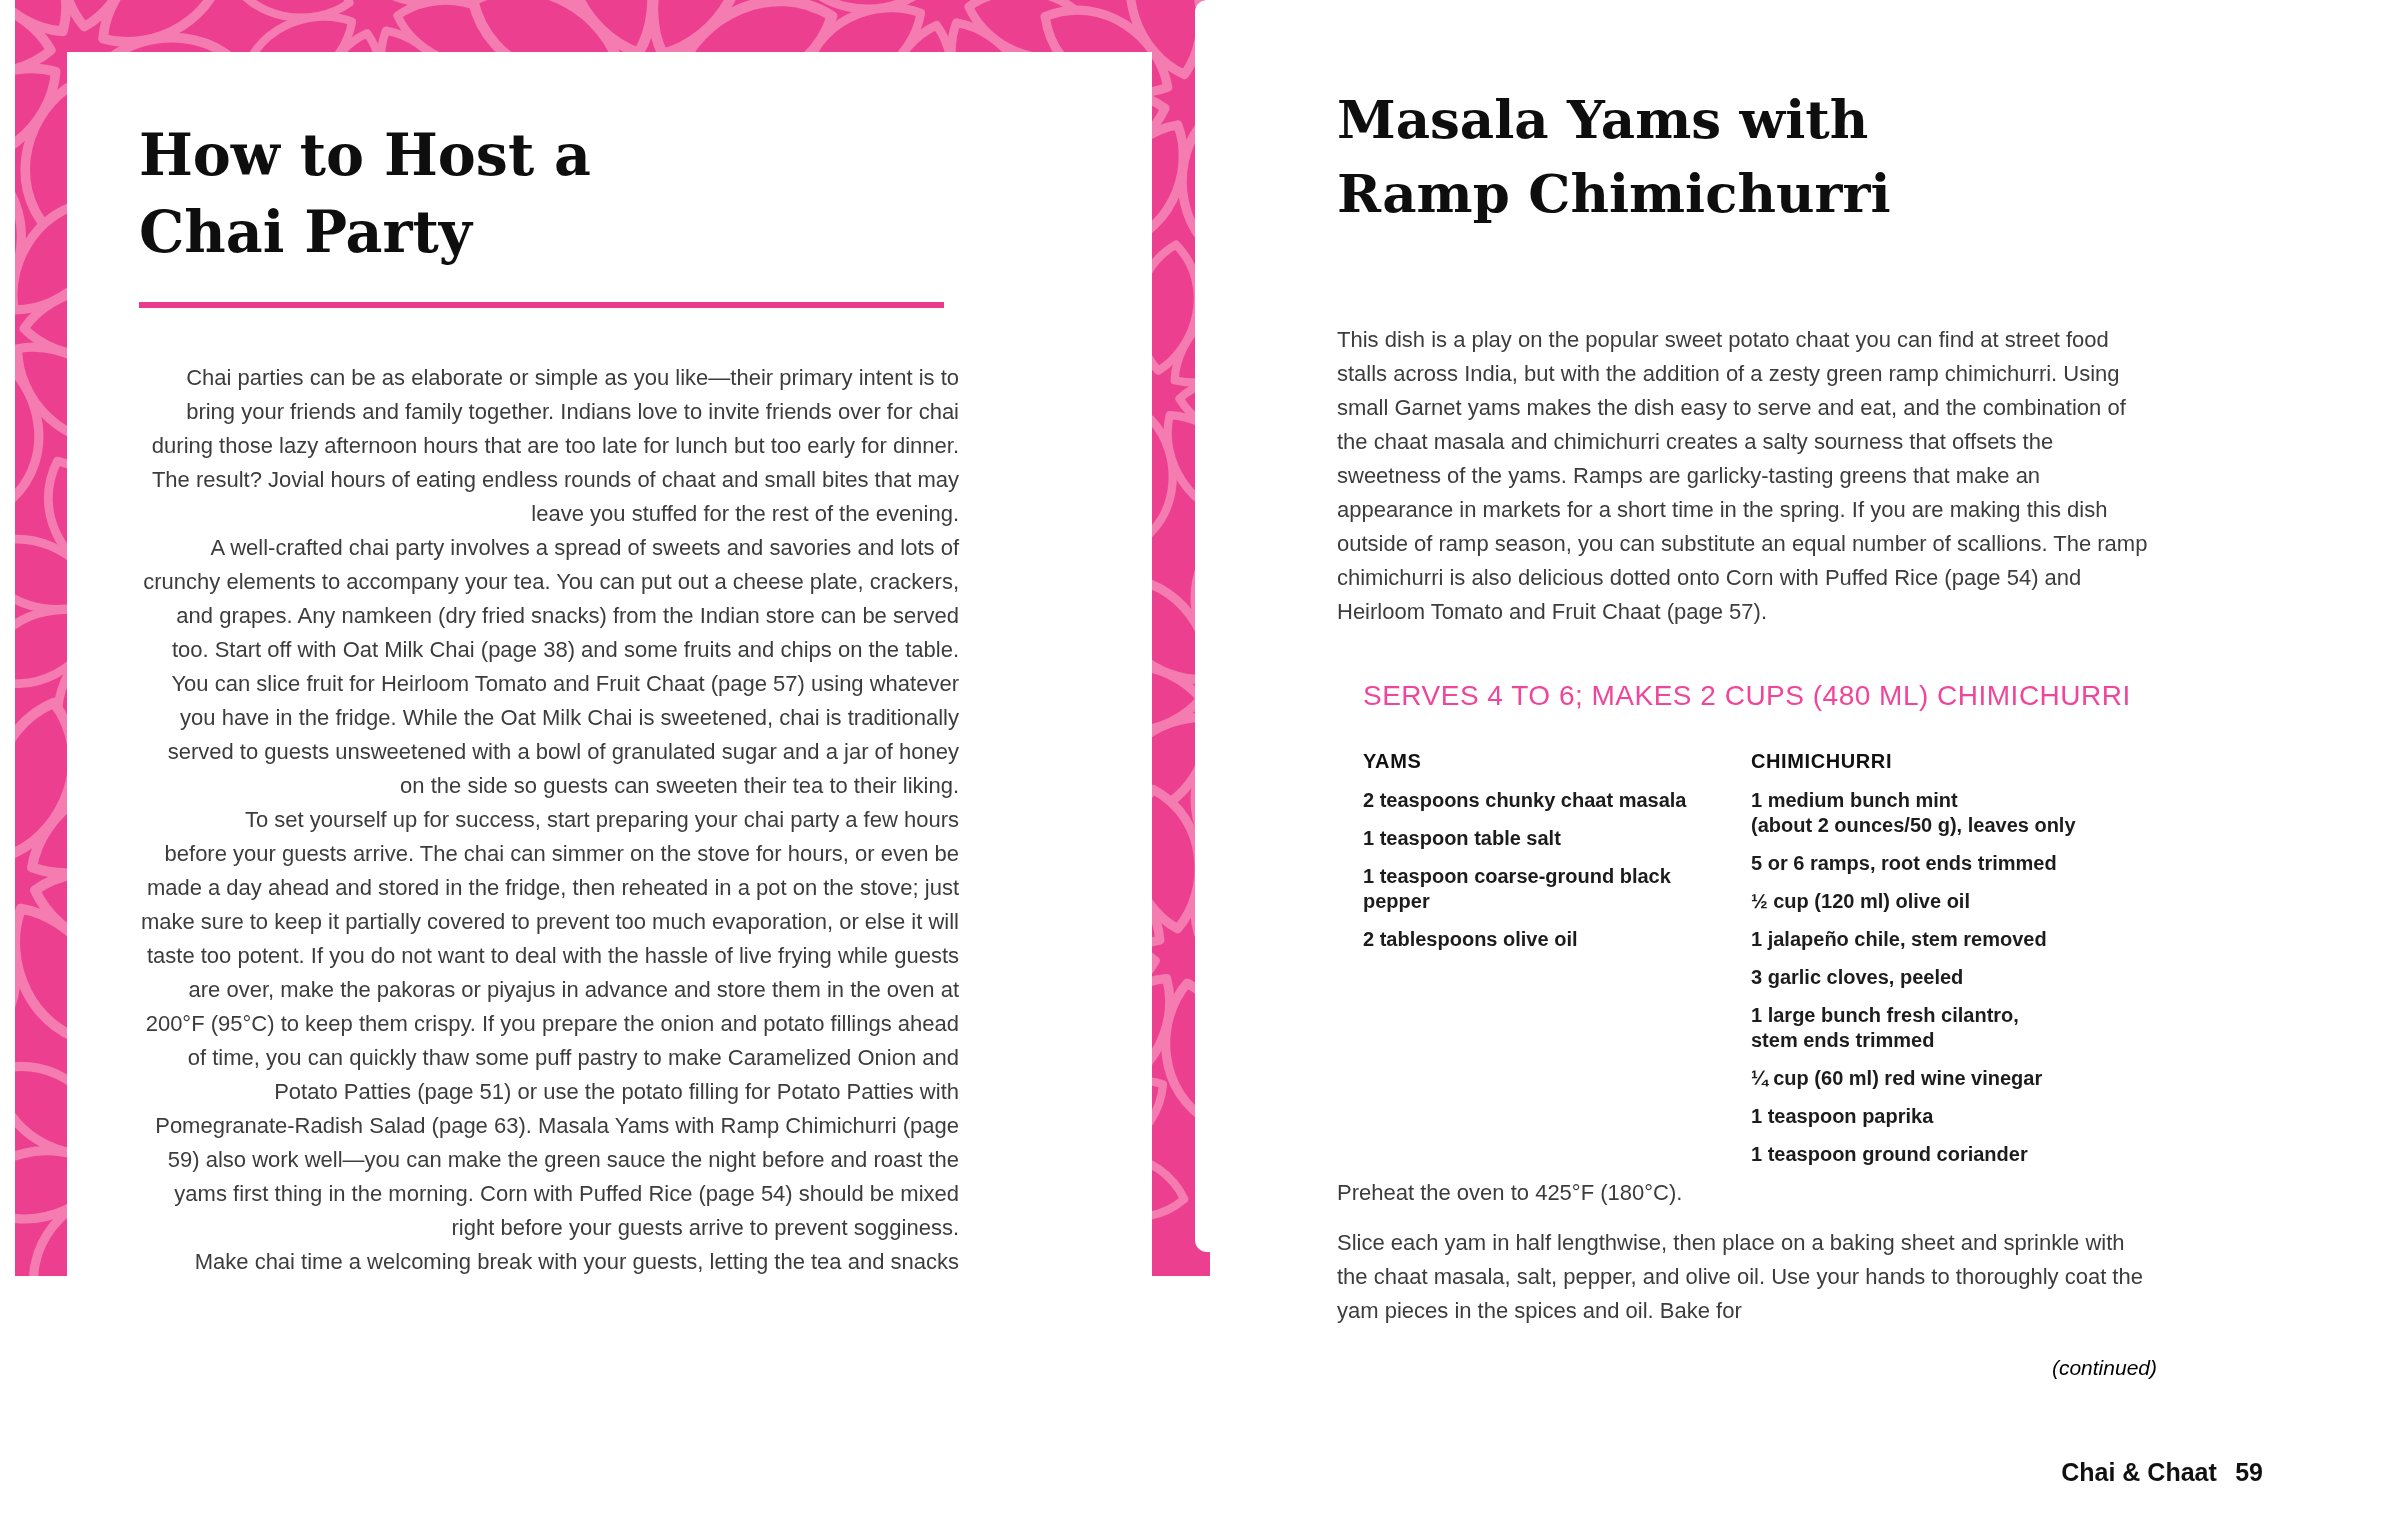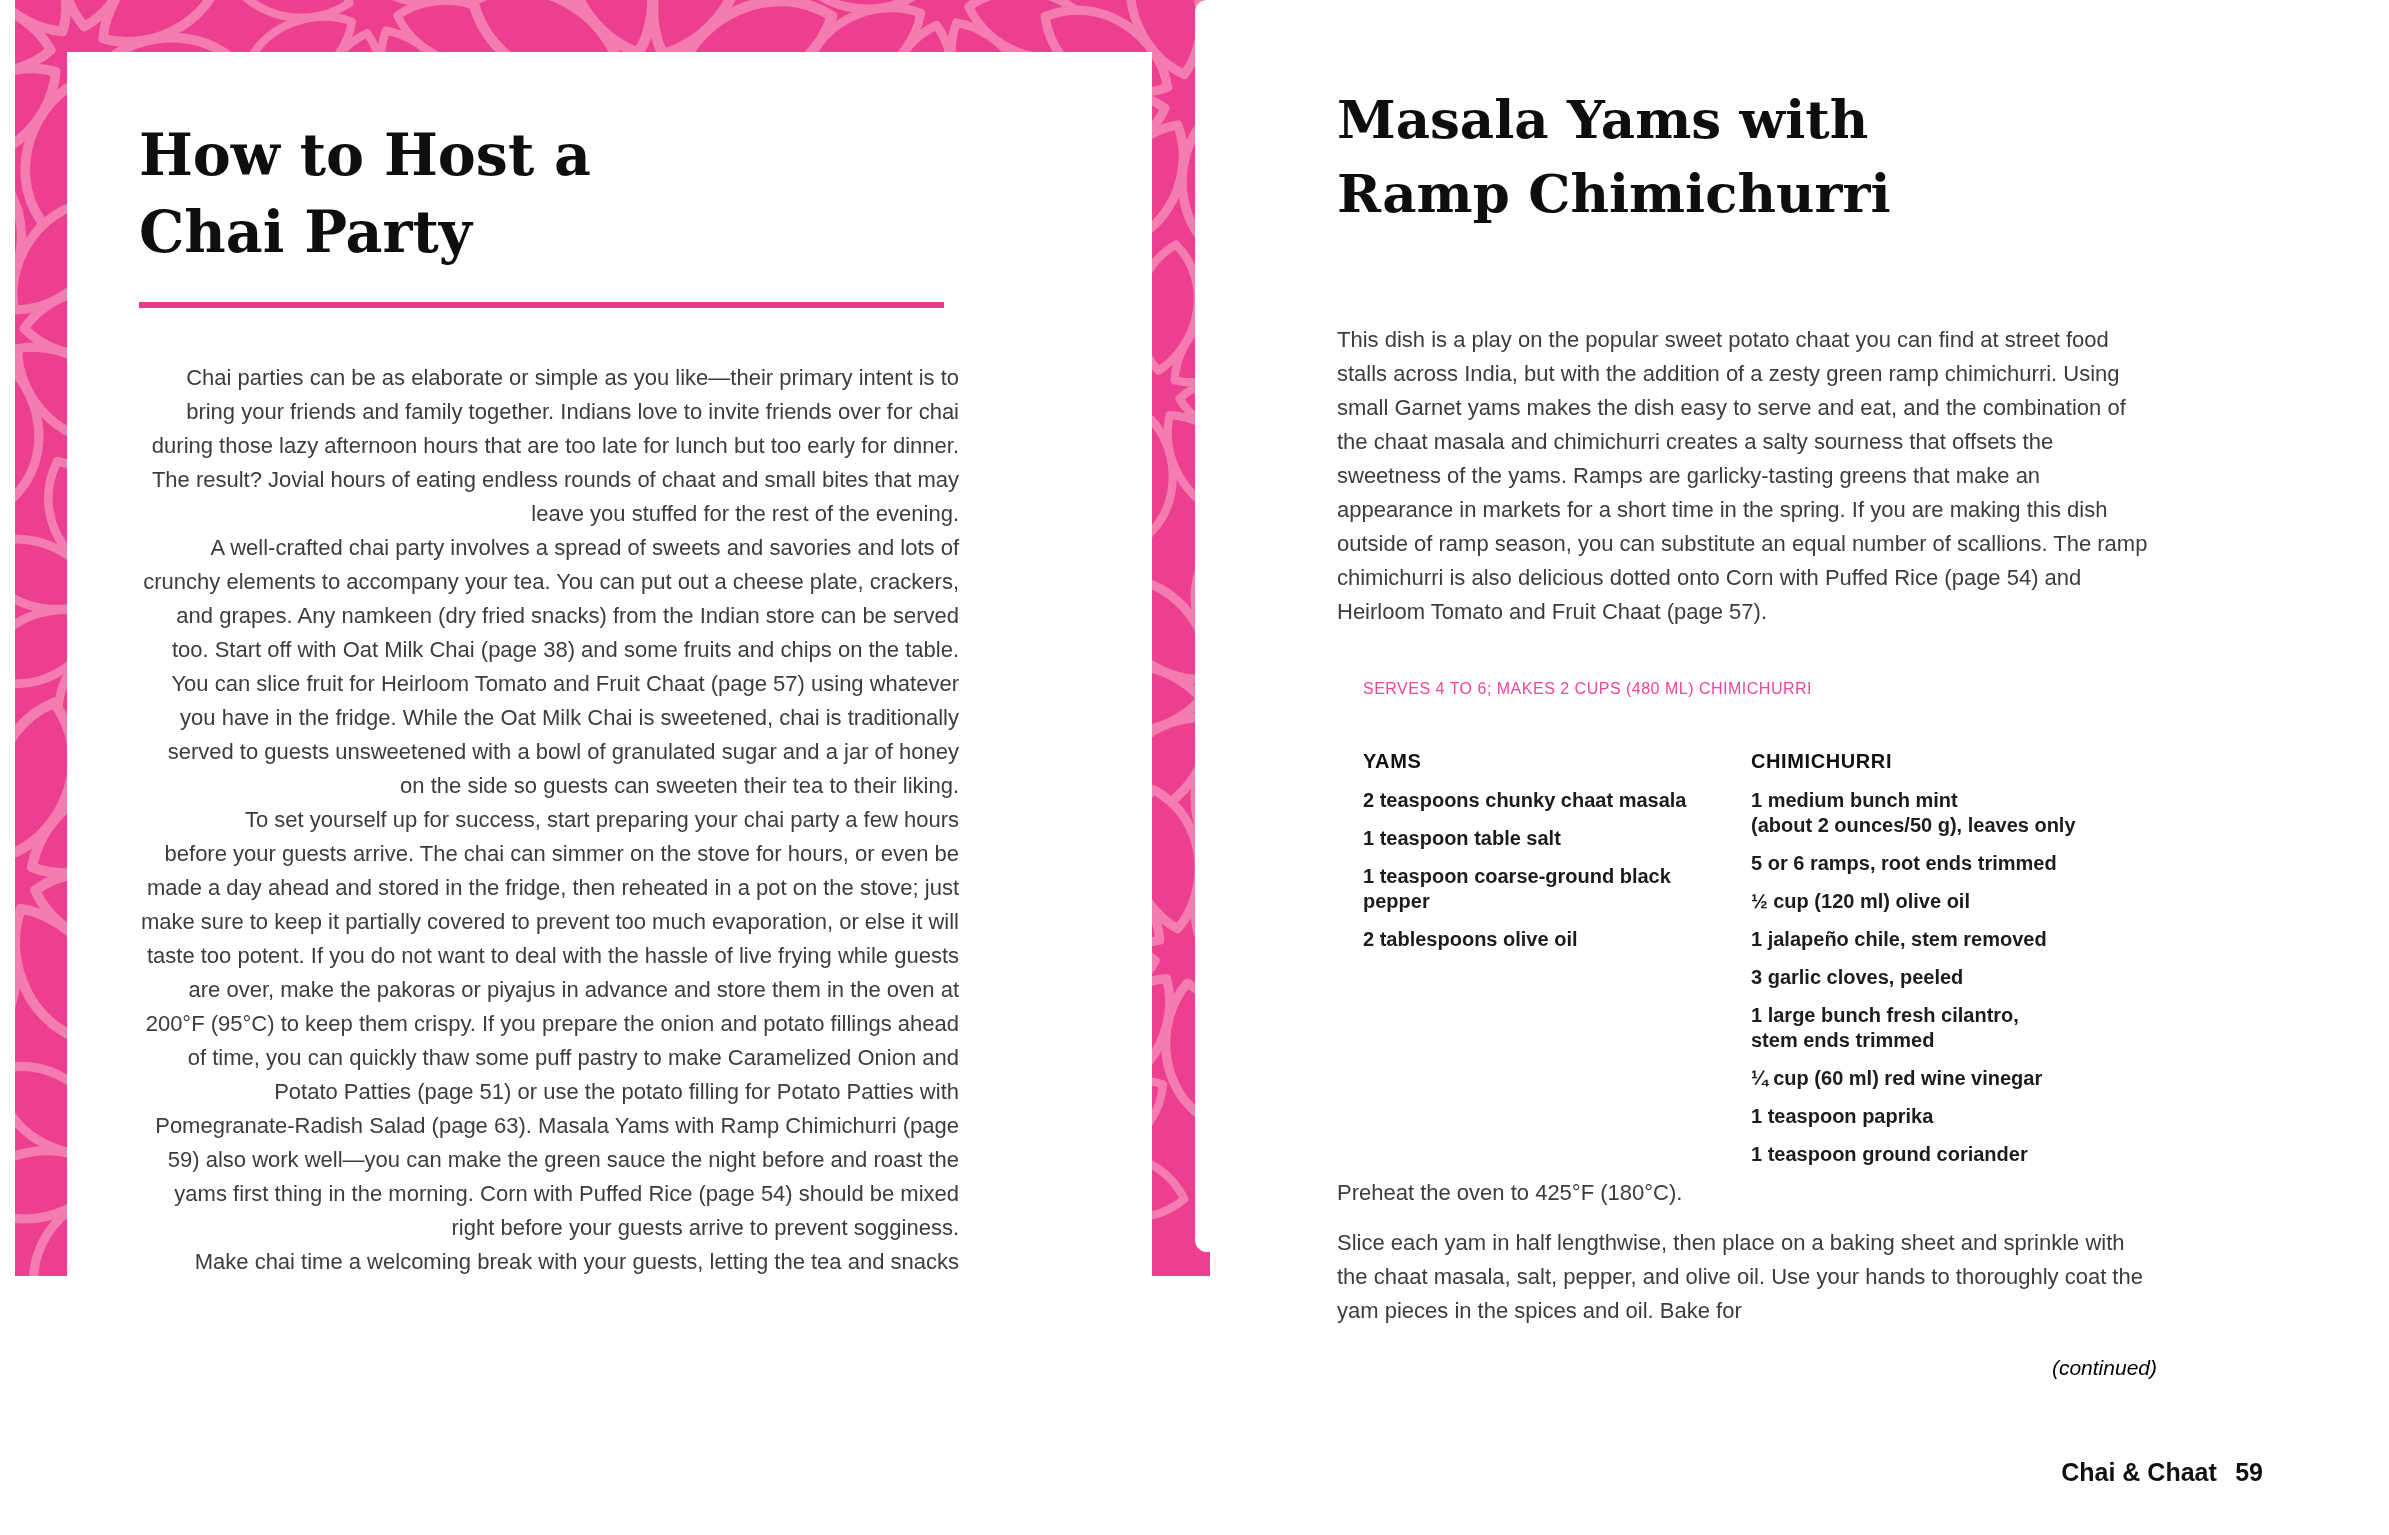--- a/index.html
+++ b/index.html
@@ -43,21 +43,21 @@
     font-family: "DejaVu Serif", serif; font-weight: bold;
     font-size: 53px; line-height: 74px; color: #0e0e0e;
     white-space: pre-line;
   }
   .recipe-intro {
     position: absolute; left: 142px; top: 323px; width: 820px;
     font-size: 22px; line-height: 34px; color: #3c3c3c;
   }
   .serves-line {
     position: absolute; left: 168px; top: 680px;
-    font-size: 16px; letter-spacing: 0.5px; color: #F0459A;
+    font-size: 28px; letter-spacing: 0.5px; color: #F0459A;
   }
   .ingredients {
     position: absolute; left: 168px; top: 750px;
     display: grid; grid-template-columns: 388px 441px;
   }
   .ing-header {
     font-size: 20px; font-weight: bold; letter-spacing: 0.6px;
     color: #111111; margin: 0 0 14.7px 0;
   }
   .ing-item {

